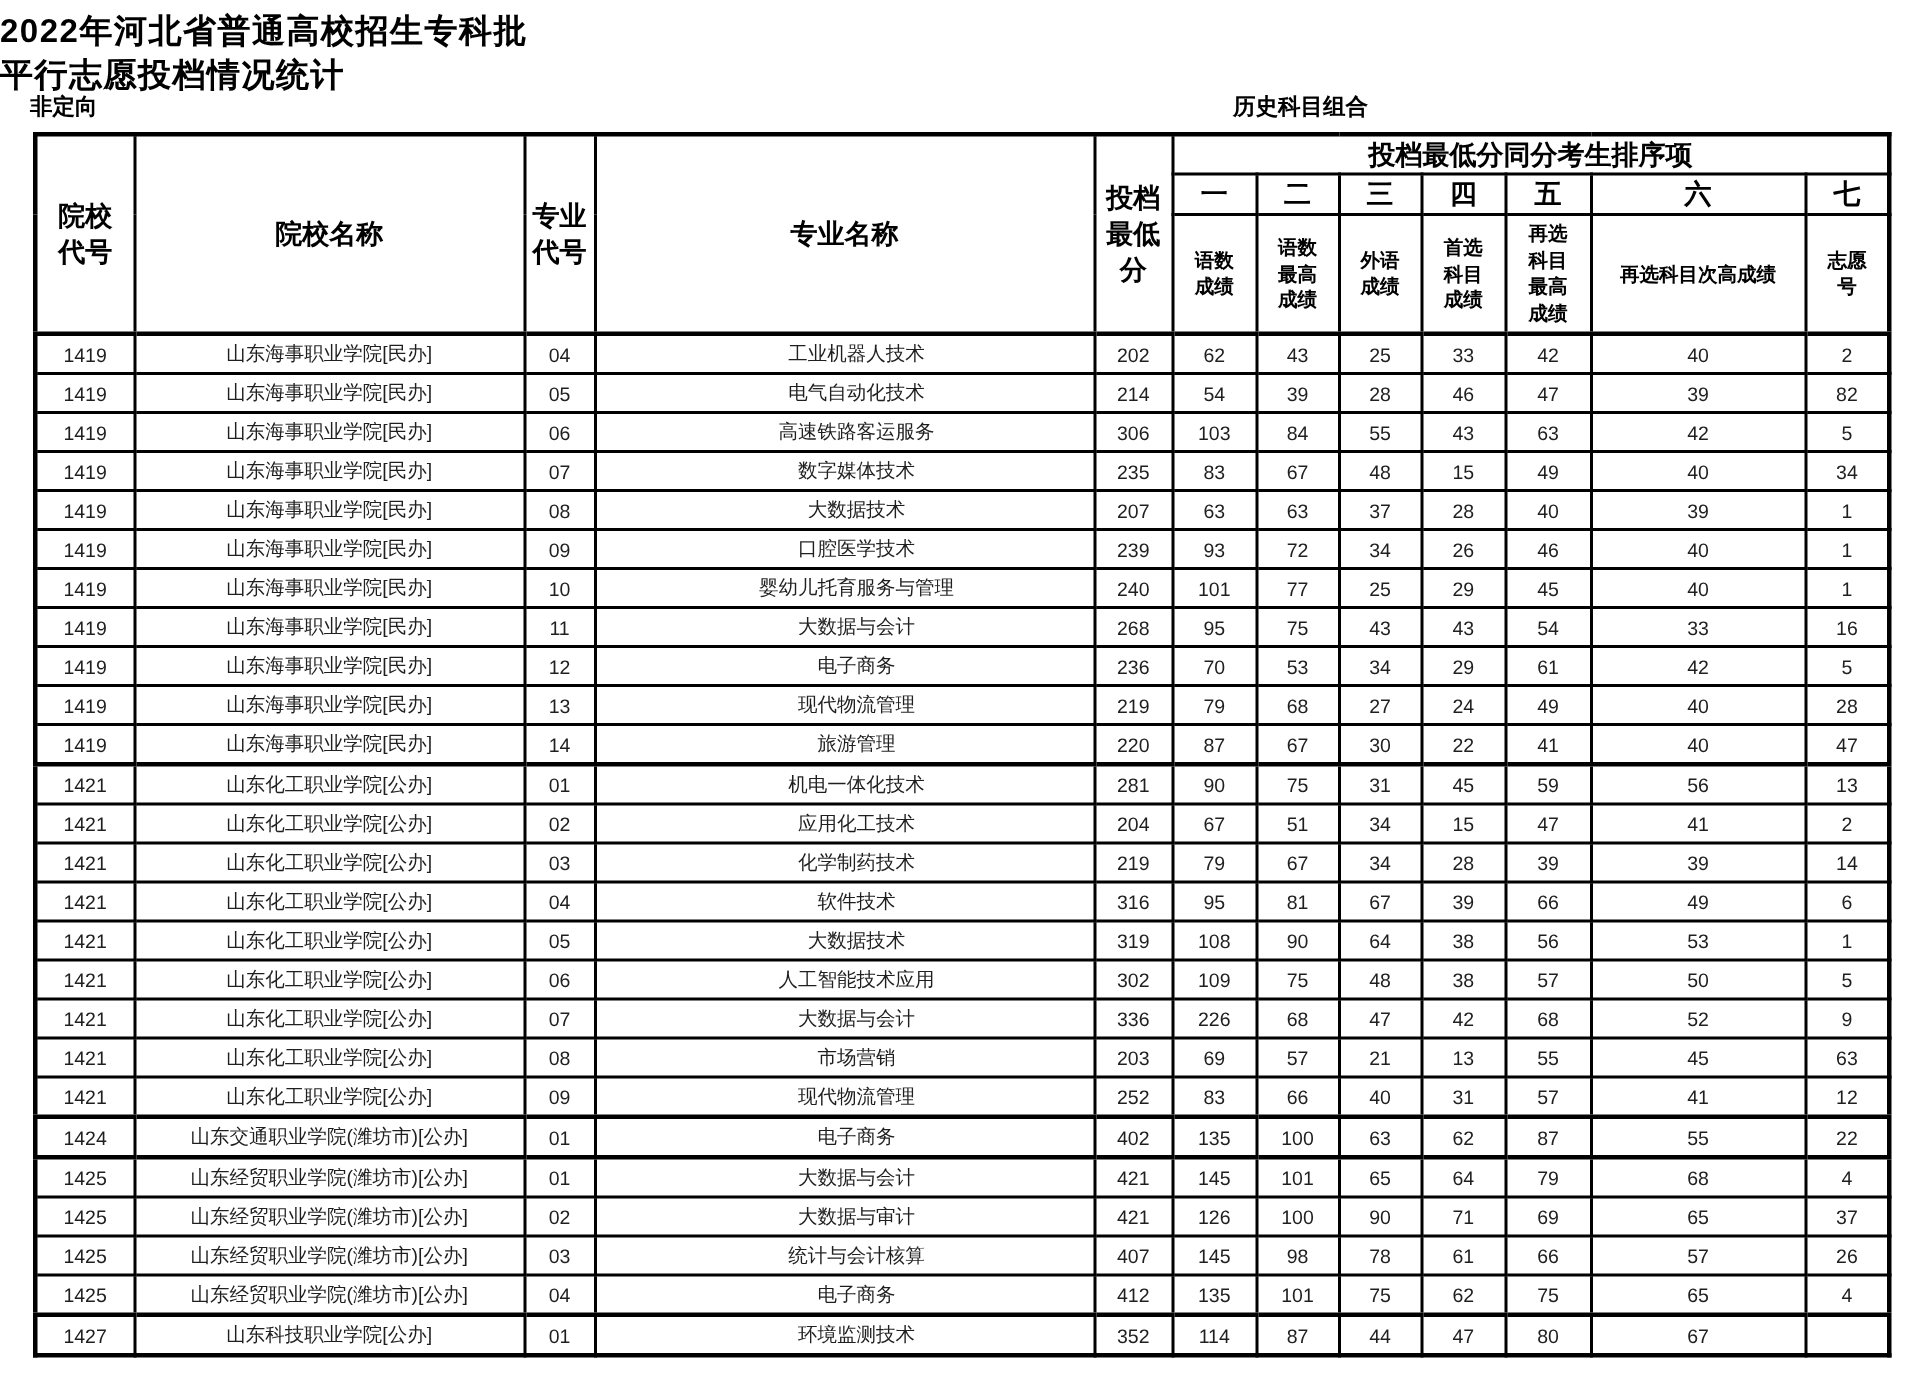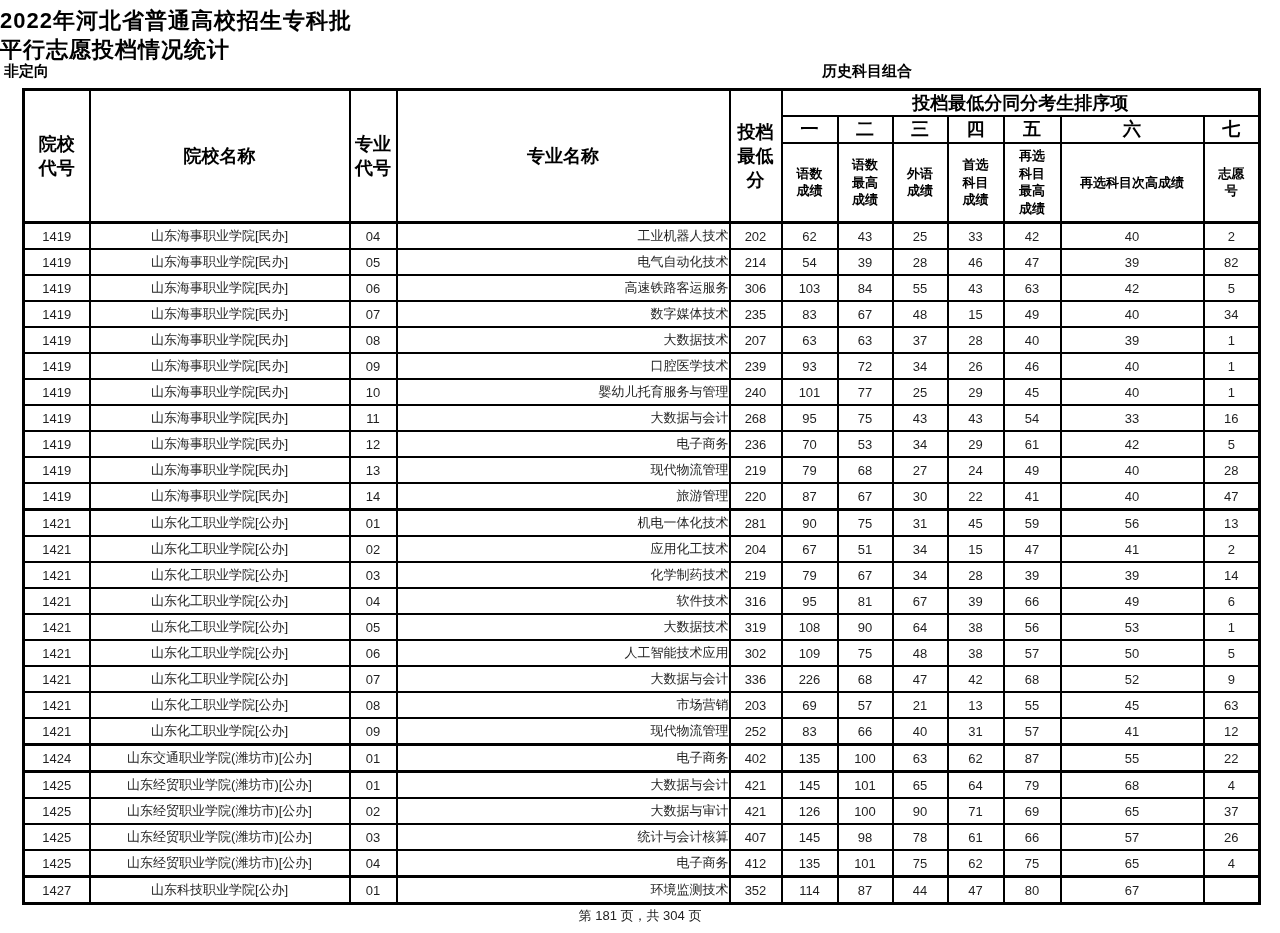--- a/index.html
+++ b/index.html
@@ -31,21 +31,21 @@
     letter-spacing: 1px;
   }
   .section-label {
     position: absolute;
     top: 62px;
     font-size: 15px;
     font-weight: bold;
     color: #000;
     white-space: nowrap;
   }
-  .label-left  { left: 4px; }
+  .label-left  { left: 20px; }
   .label-right { left: 822px; }
 
   table.stats {
     position: absolute;
     left: 22px;
     top: 88px;
     width: 1236px;
     border-collapse: collapse;
     table-layout: fixed;
     border: 3px solid #000;
@@ -72,21 +72,21 @@
 
   table.stats td {
     height: 24px;
     font-size: 13px;
     text-align: center;
     vertical-align: middle;
     white-space: nowrap;
     color: #1f1f1f;
   }
   table.stats td.left {
-    text-align: right;
+    text-align: center;
     padding-left: 16px;
   }
   tbody tr.group-start td { border-top: 3px solid #000; }
 
   .footer {
     position: absolute;
     top: 907px;
     left: 0;
     width: 100%;
     text-align: center;
@@ -538,15 +538,14 @@
           <td>44</td>
           <td>47</td>
           <td>80</td>
           <td>67</td>
           <td></td>
         </tr>
       </tbody>
   </table>
 
 
-  <div class="footer">第 181 页，共 304 页</div>
 
 </div>
 
 </body></html>

